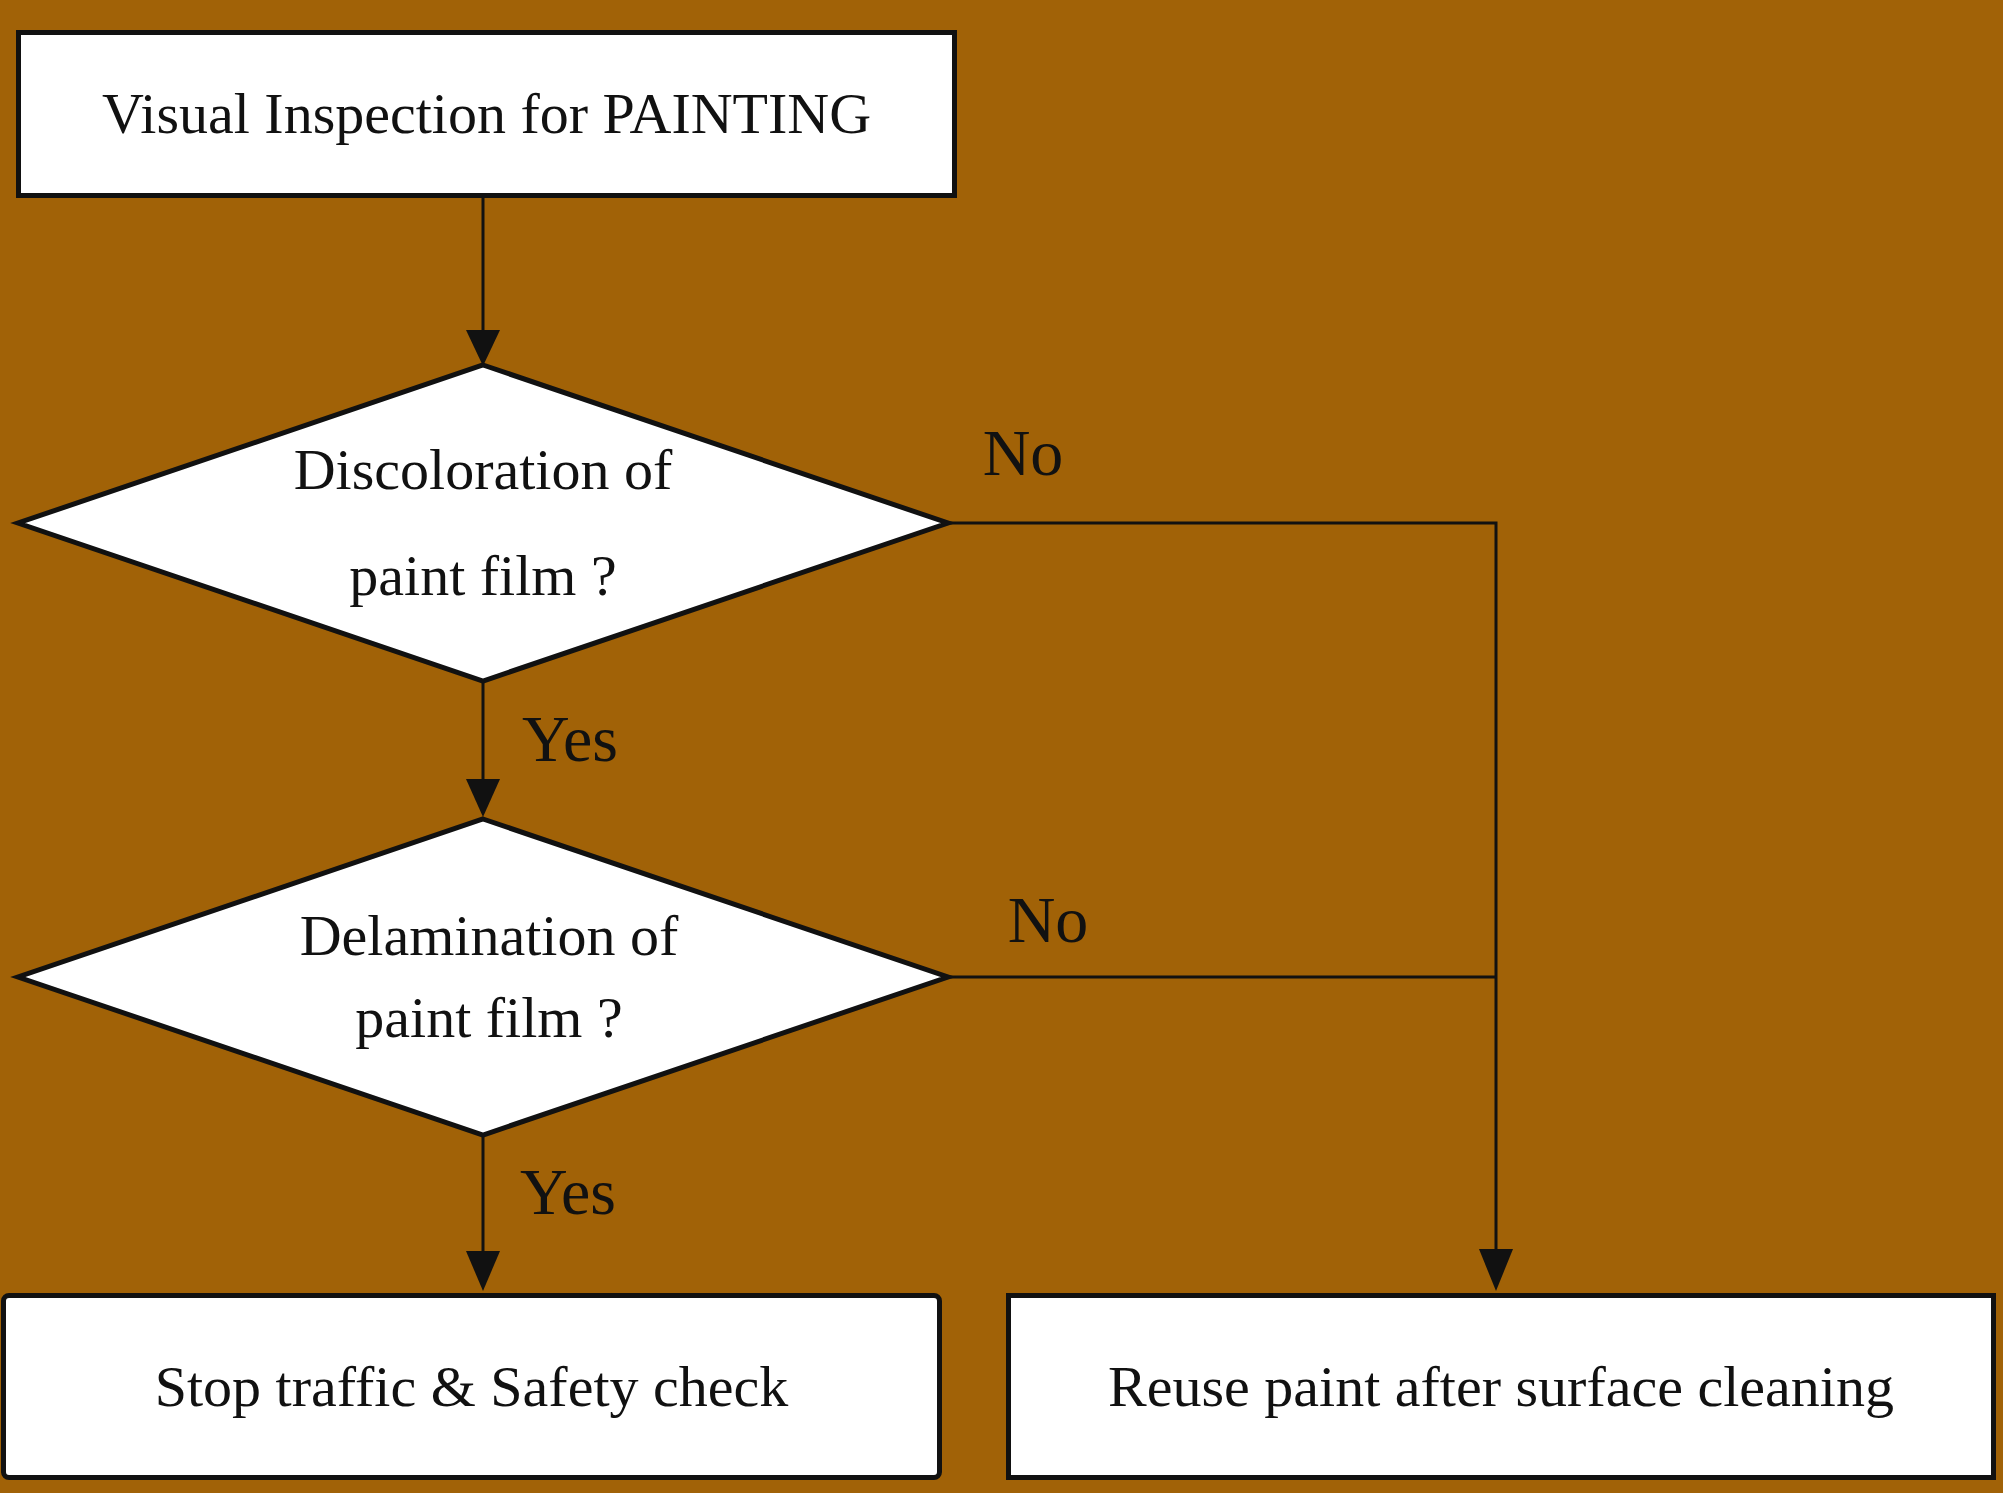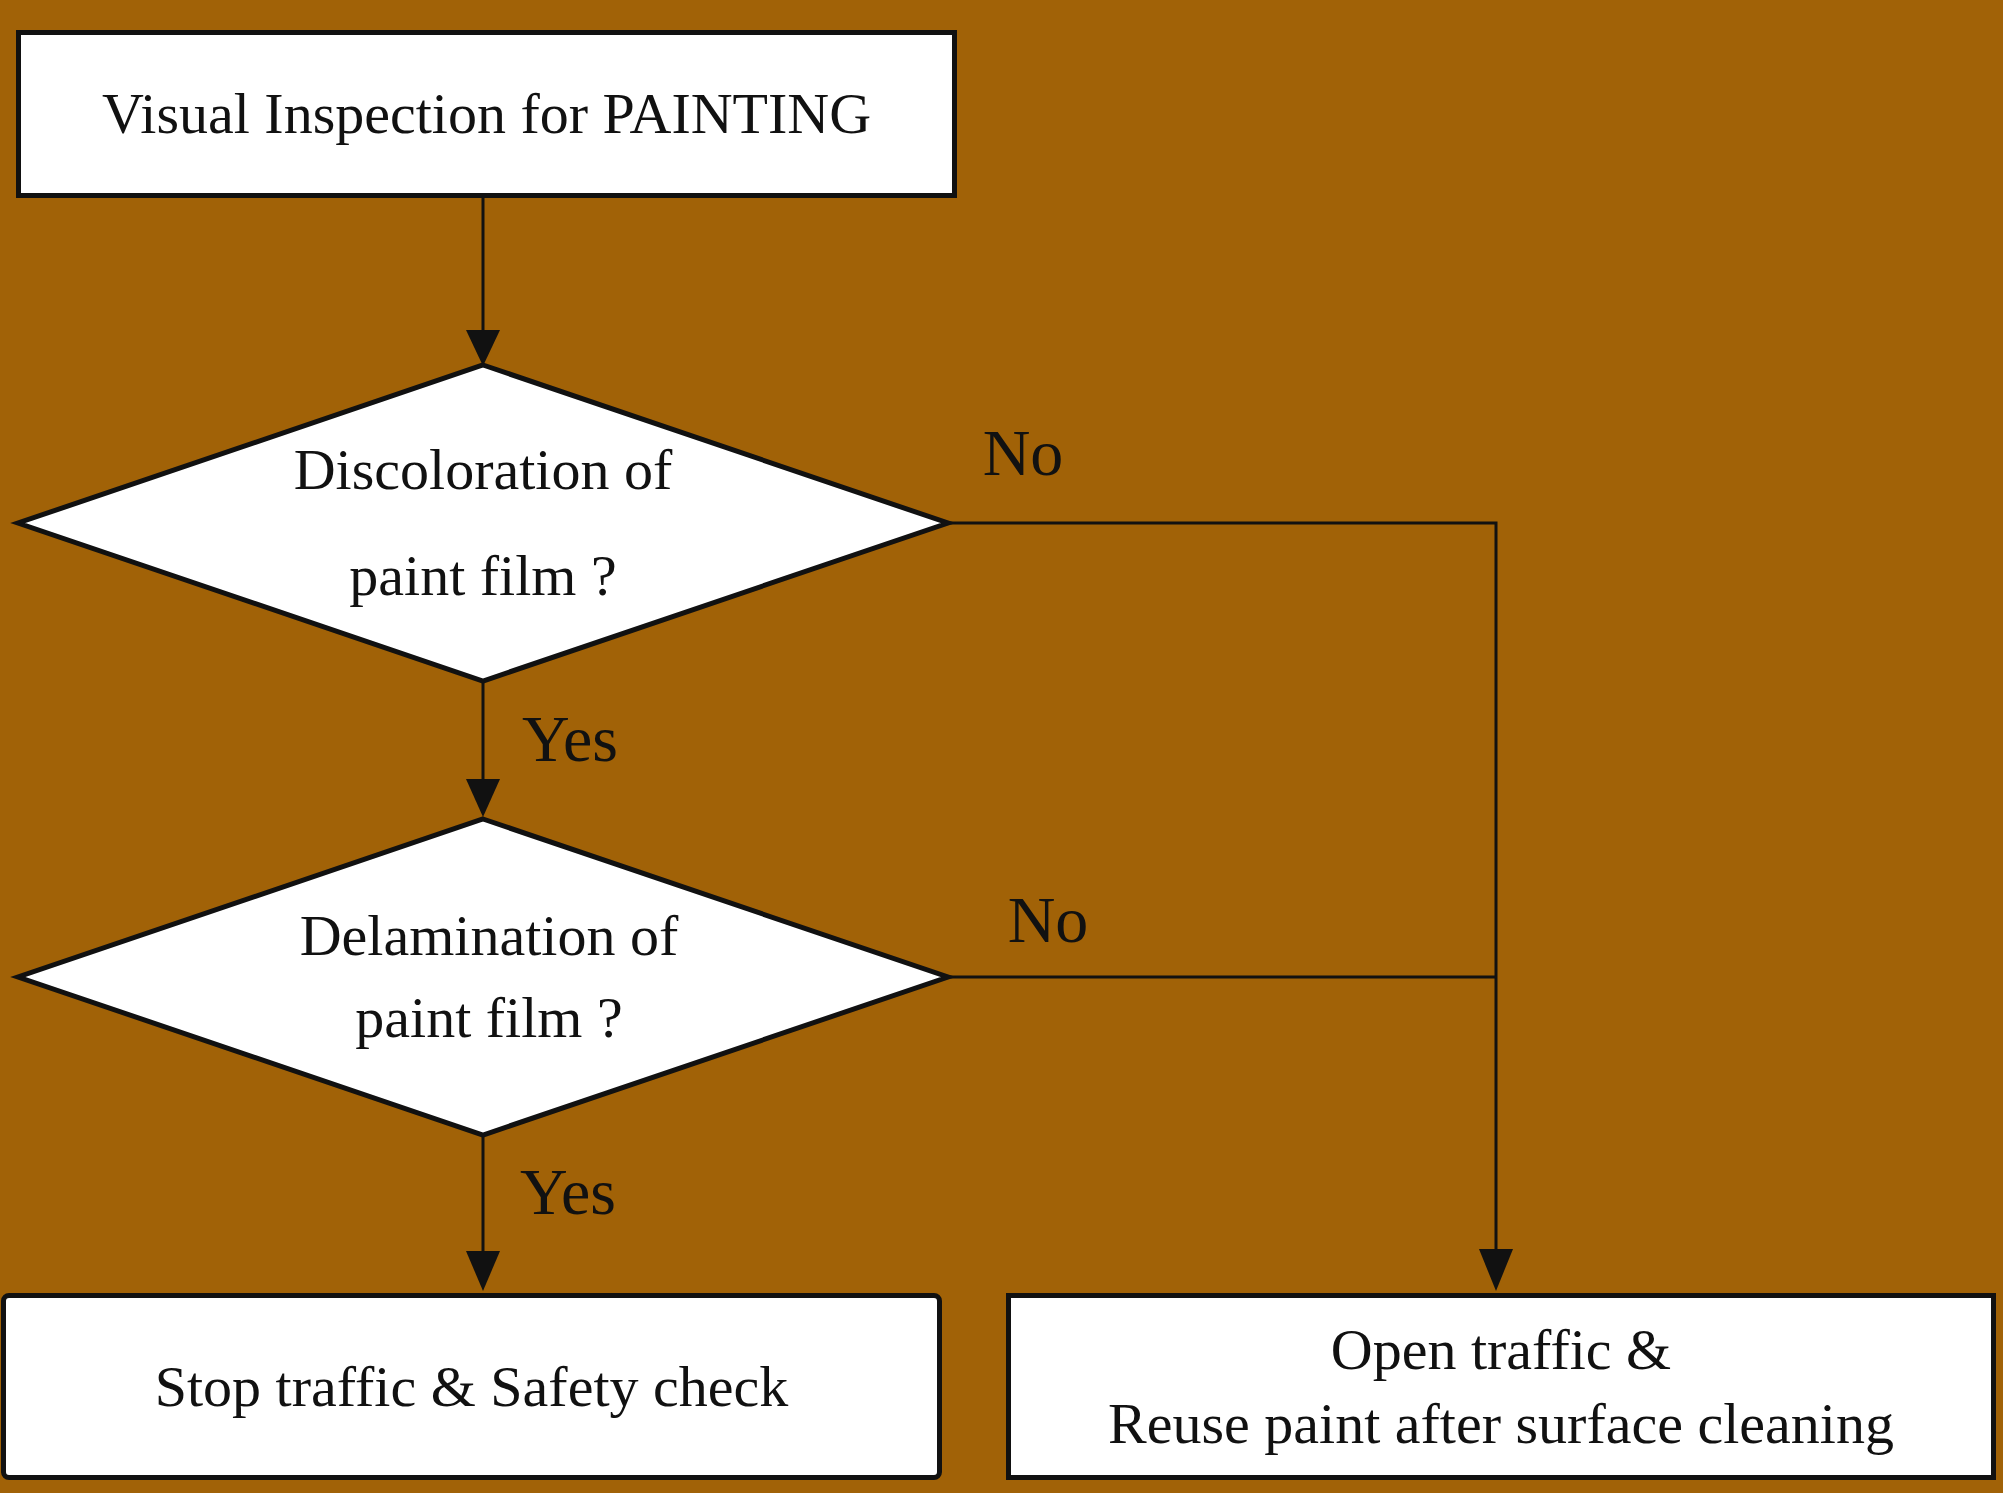--- a/index.html
+++ b/index.html
@@ -96,17 +96,16 @@
   <div class="edge-label" style="left:1023px; top:453px;">No</div>
   <div class="edge-label" style="left:570px; top:739px;">Yes</div>
   <div class="edge-label" style="left:1048px; top:920px;">No</div>
   <div class="edge-label" style="left:568px; top:1192px;">Yes</div>
 
   <div class="node-box" style="left:1px; top:1293px; width:941px; height:187px;border-radius:8px;">
     <span>Stop traffic &amp; Safety check</span>
   </div>
 
   <div class="node-box" style="left:1006px; top:1293px; width:990px; height:187px;">
-    <span>Open traffic &amp;</span>
     <span>Reuse paint after surface cleaning</span>
   </div>
 
 </div>
 
 </body></html>

